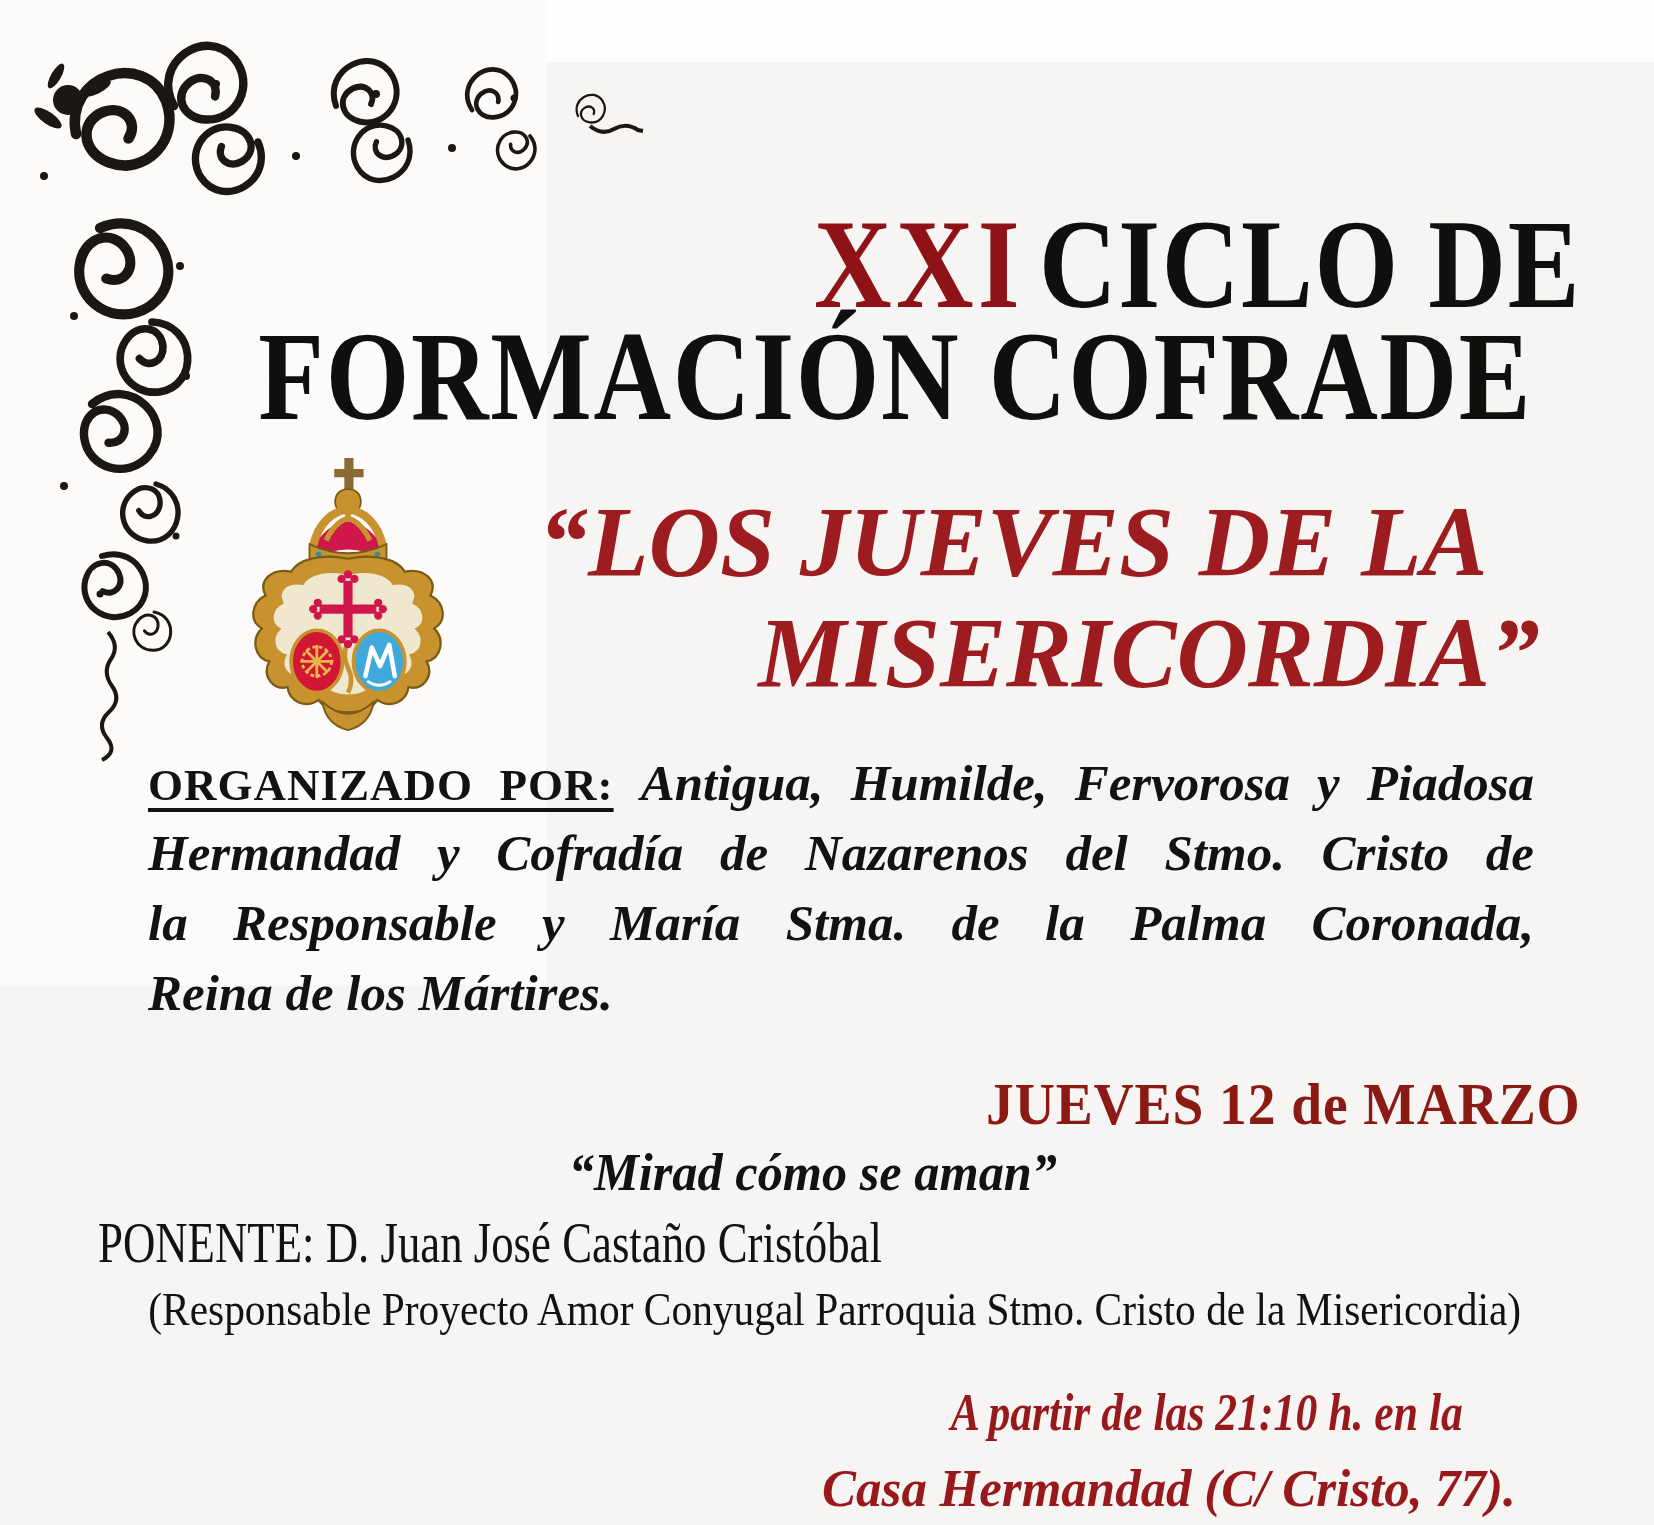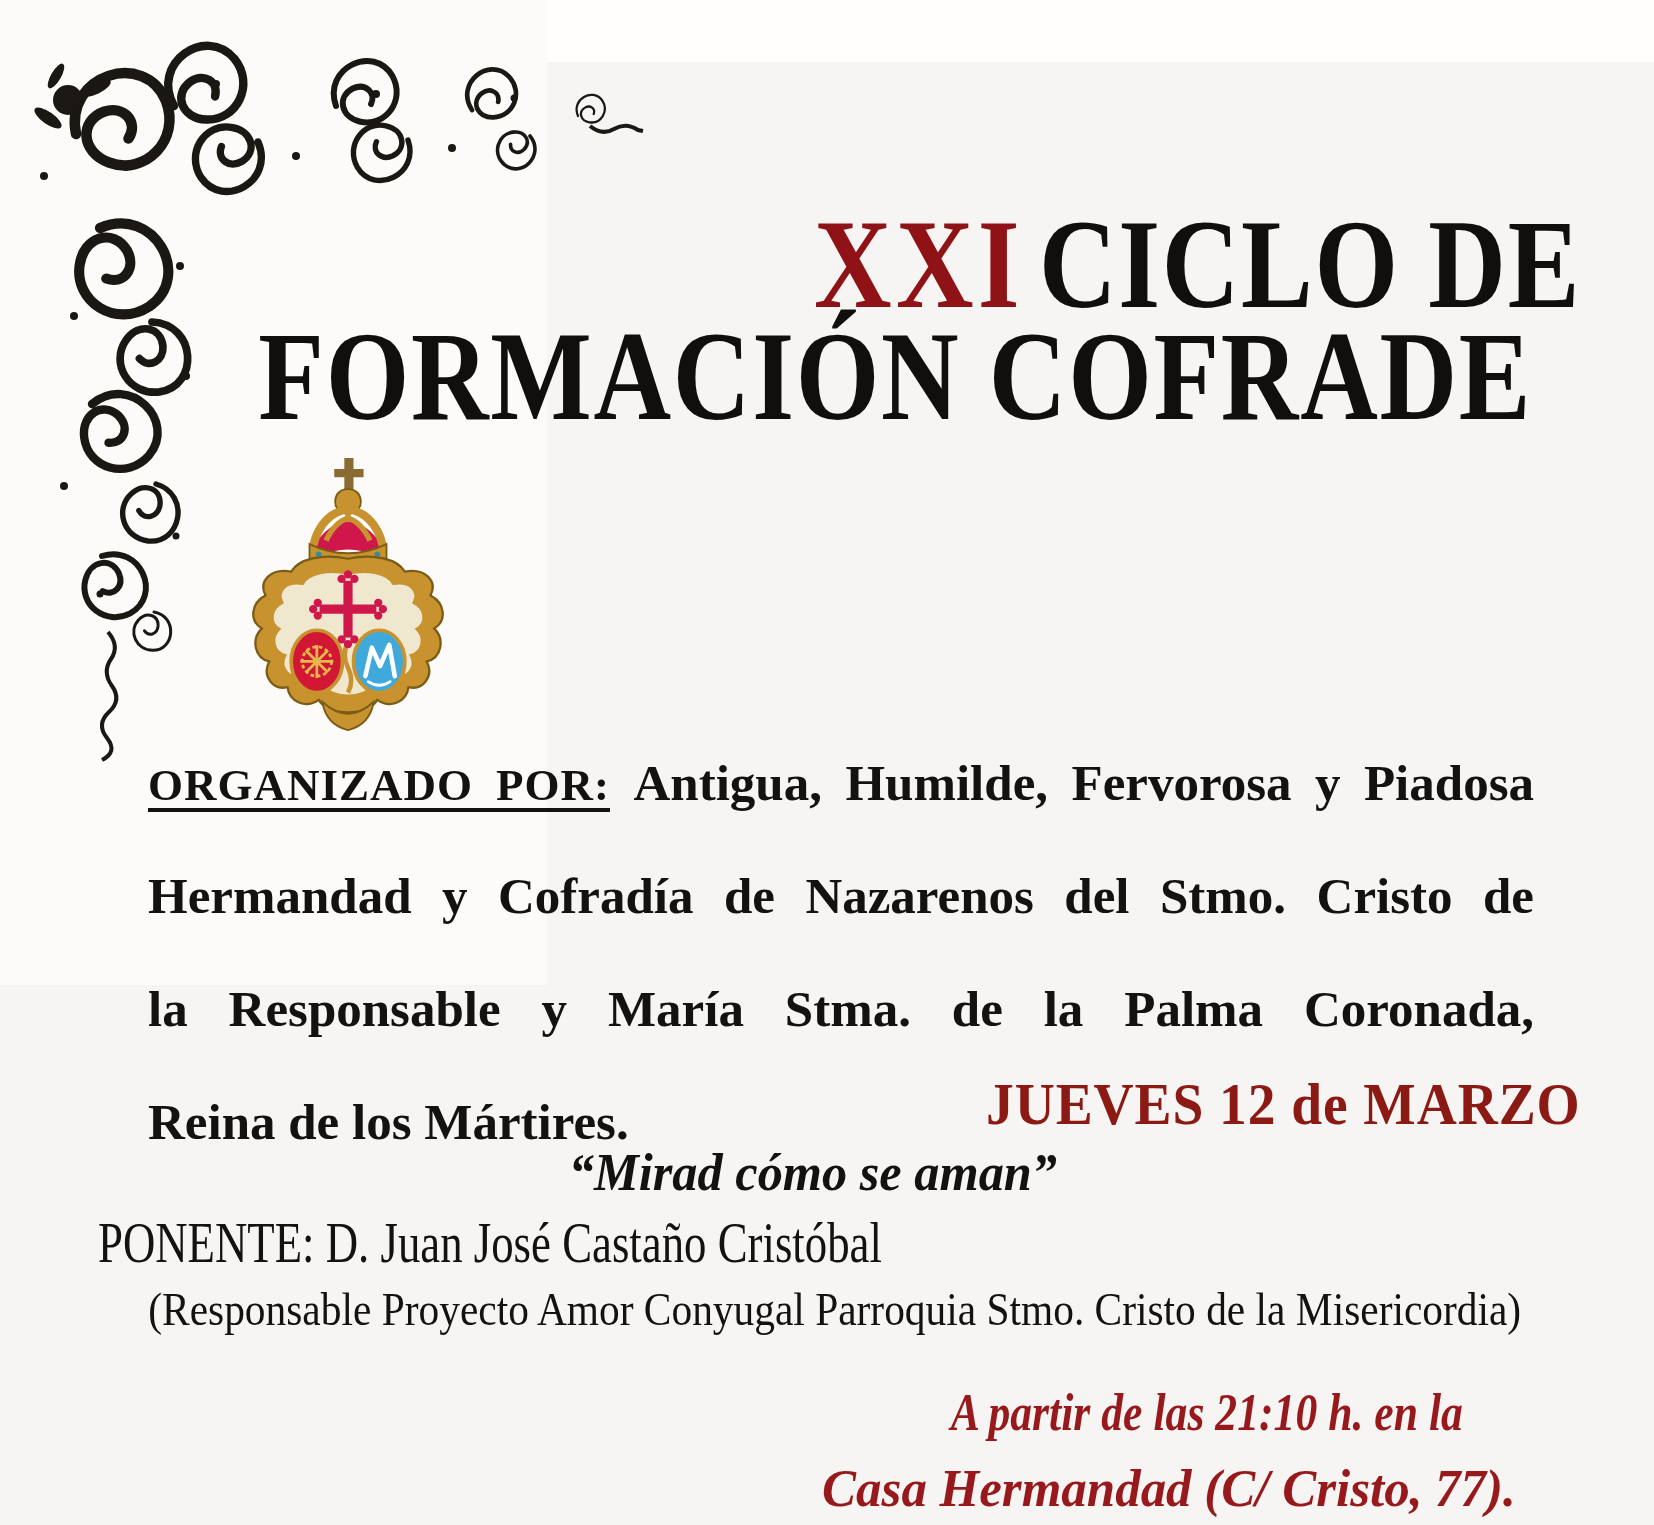--- a/index.html
+++ b/index.html
@@ -30,21 +30,21 @@
   .s1{transform:translateX(-62px);}
   .s2{transform:translateX(74px);}
 
   .org{position:absolute;left:148px;top:748px;width:1386px;font-size:51px;}
   .org-line{height:70px;line-height:70px;text-align:justify;text-align-last:justify;white-space:nowrap;}
   .org-line.last{text-align-last:left;}
   .org-label{
     font-style:normal;font-weight:700;font-size:45px;letter-spacing:1px;
     text-decoration:underline;text-decoration-thickness:3.5px;text-underline-offset:8px;
   }
-  .org-it{font-weight:700;margin-top:43px;}
+  .org-it{font-style:italic;font-weight:700;}
 
   .date{position:absolute;left:0;top:1070px;width:1600px;text-align:right;
         font-weight:700;font-size:59px;color:var(--date_red,#8c1a14);letter-spacing:1px;}
   .quote{position:absolute;left:0;top:1142px;width:1570px;text-align:center;
         font-weight:700;font-style:italic;font-size:53px;color:var(--ink,#131211);padding-left:28px;}
   .speaker{position:absolute;left:0;top:1211px;width:1580px;text-align:left;font-size:56px;}
   .role{position:absolute;left:0;top:1283px;width:1670px;text-align:center;font-size:46px;}
   .sq{display:inline-block;transform-origin:50% 50%;}
   .date .sq{transform:scaleX(.94);}
   .quote .sq{transform:scaleX(.95);}
@@ -167,20 +167,24 @@
       <path d="M139 244 l7 -31 l9 20 l10 -23 l6 34" fill="none" stroke="#ffffff" stroke-width="5" stroke-linejoin="round" stroke-linecap="round"></path>
       <path d="M142 250 q 12 8 24 0" fill="none" stroke="#ffffff" stroke-width="3" stroke-linecap="round"></path>
     </g>
   </svg>
 
   <h1 class="title">
     <div class="t-line"><span class="cond"><span class="xxi">XXI</span><span>CICLO DE</span></span></div>
     <div class="t-line"><span class="cond">FORMACIÓN COFRADE</span></div>
   </h1>
 
+  <div class="subtitle">
+    <div class="s1">“LOS JUEVES DE LA</div>
+    <div class="s2">MISERICORDIA”</div>
+  </div>
 
   <div class="org">
     <div class="org-line"><span class="org-label">ORGANIZADO POR:</span> <span class="org-it">Antigua, Humilde, Fervorosa y Piadosa</span></div>
     <div class="org-line org-it">Hermandad y Cofradía de Nazarenos del Stmo. Cristo de</div>
     <div class="org-line org-it">la Responsable y María Stma. de la Palma Coronada,</div>
     <div class="org-line org-it last">Reina de los Mártires.</div>
   </div>
 
   <div class="date"><span class="sq">JUEVES 12 de MARZO</span></div>
   <div class="quote"><span class="sq">“Mirad cómo se aman”</span></div>

